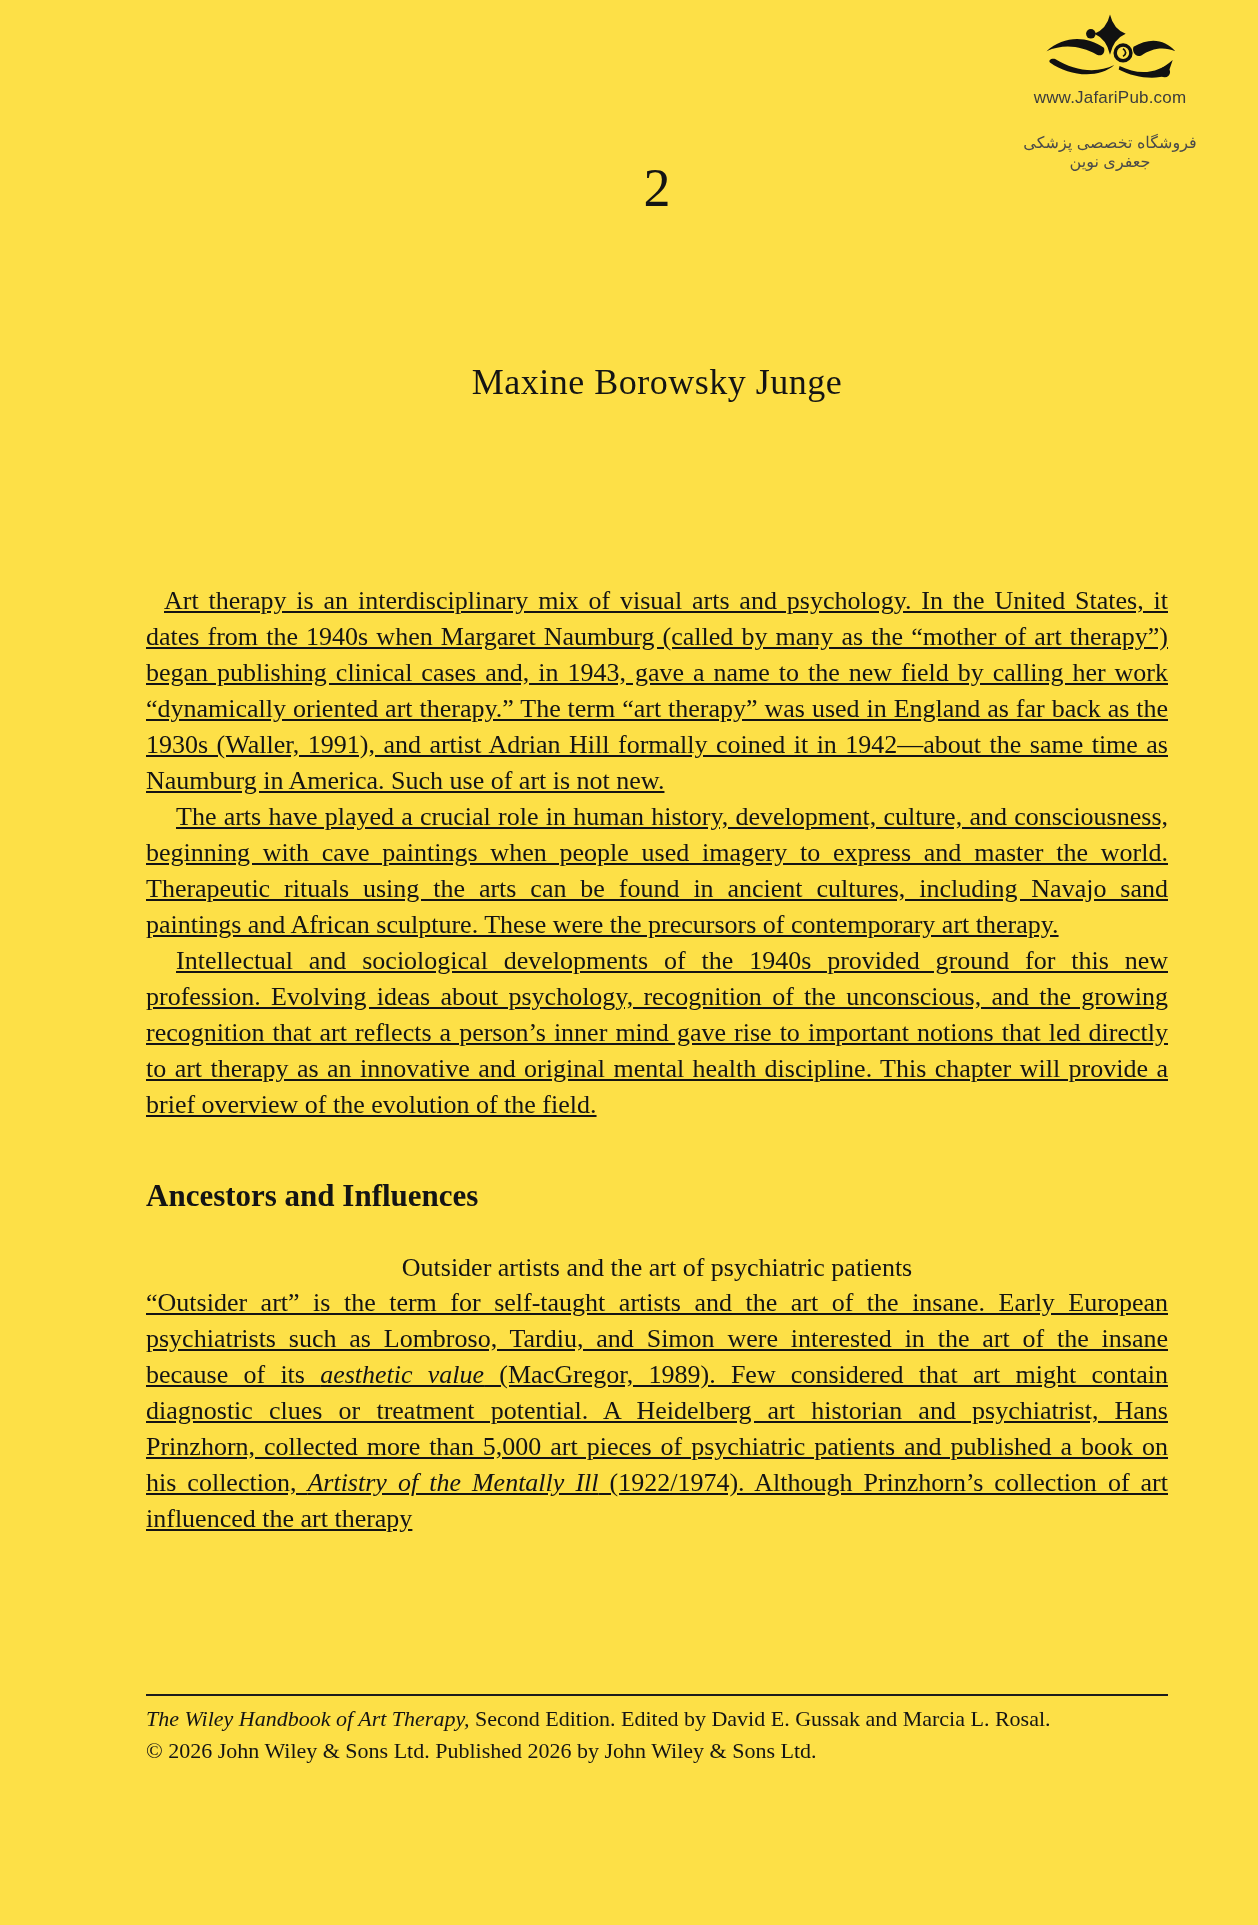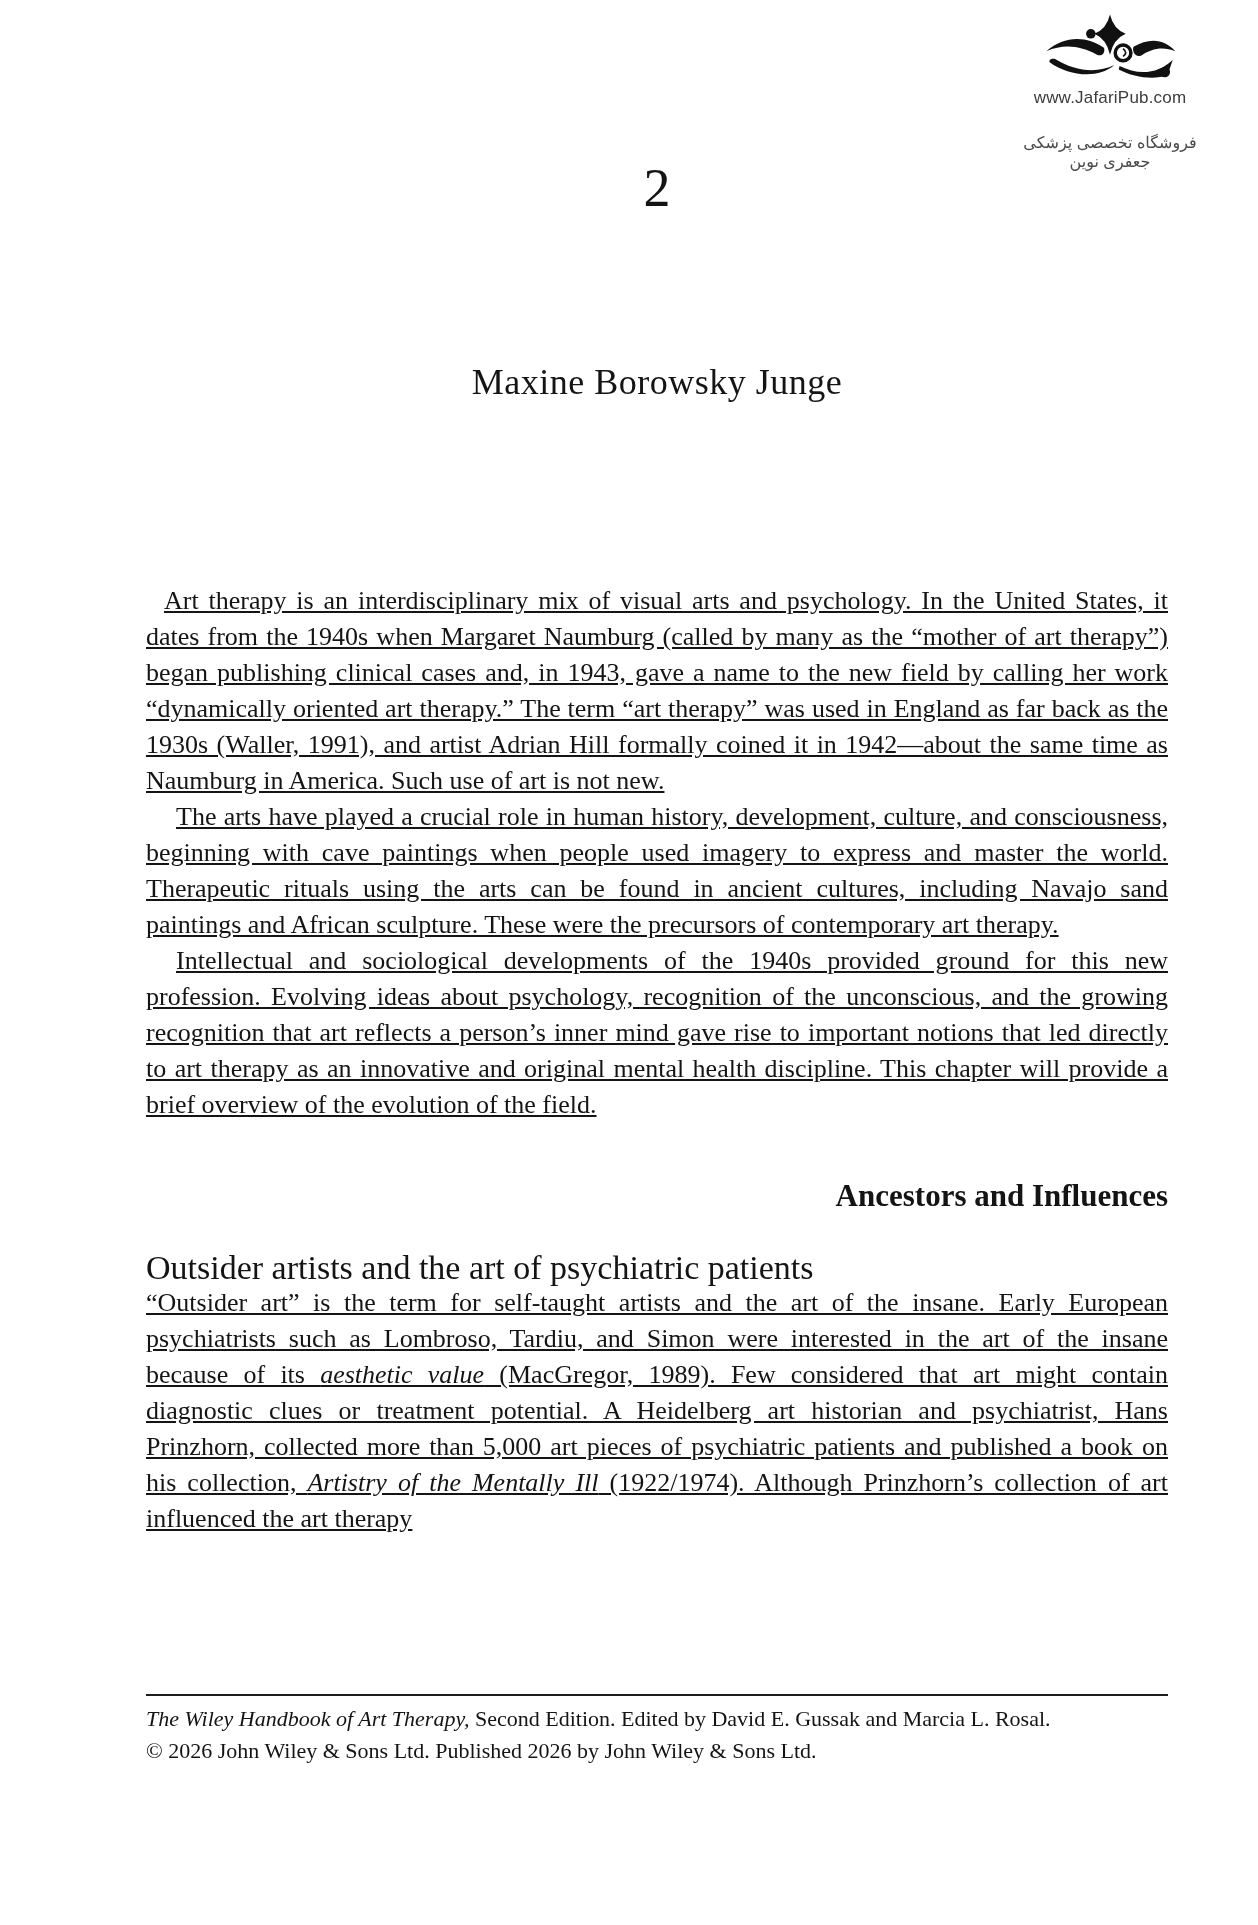--- a/index.html
+++ b/index.html
@@ -1,20 +1,20 @@
 <!DOCTYPE html>
 <html><head>
 <meta charset="utf-8">
 <style>
   html,body { margin:0; padding:0; background:#e8e8e8; }
   .page {
     position:relative;
     width:1258px; height:1925px;
     margin:0 auto;
-    background:#ffffff;
+    background:#fde047;
     color:#141414;
     font-family:"Liberation Serif", serif;
     overflow:hidden;
   }
 
   
   .logo-block {
     position:absolute; top:12px; right:56px; width:184px;
     text-align:center;
   }
@@ -42,26 +42,26 @@
     position:absolute; left:146px; top:583px; width:1022px;
     font-size:26px; line-height:36px;
     text-align:justify; text-justify:inter-word;
     color:#141414;
   }
   .content p { margin:0;text-decoration:underline; }
   .para-first  { text-indent:18px; }
   .para-indent { text-indent:30px; }
   .para-plain  { text-indent:0; }
   .section-heading {
-    margin:54px 0 0 0; text-align:right; text-indent:0;
+    margin:54px 0 0 0; text-align:left; text-indent:0;
     font-size:31px; font-weight:bold; line-height:38px;
   }
   .subsection-heading {
-    margin:36px 0 0 0; text-indent:0;
-    font-size:34px; font-weight:normal; line-height:34px;
+    margin:36px 0 0 0; text-align:center; text-indent:0;
+    font-size:26px; font-weight:normal; line-height:34px;
   }
   .para-last { margin-top:26px; }
   .it { font-style:italic; }
 
   
   .footer {
     position:absolute; left:146px; top:1694px; width:1022px;
     border-top:2px solid #1c1c1c;
     padding-top:7px;
     font-size:22px; line-height:32px;

